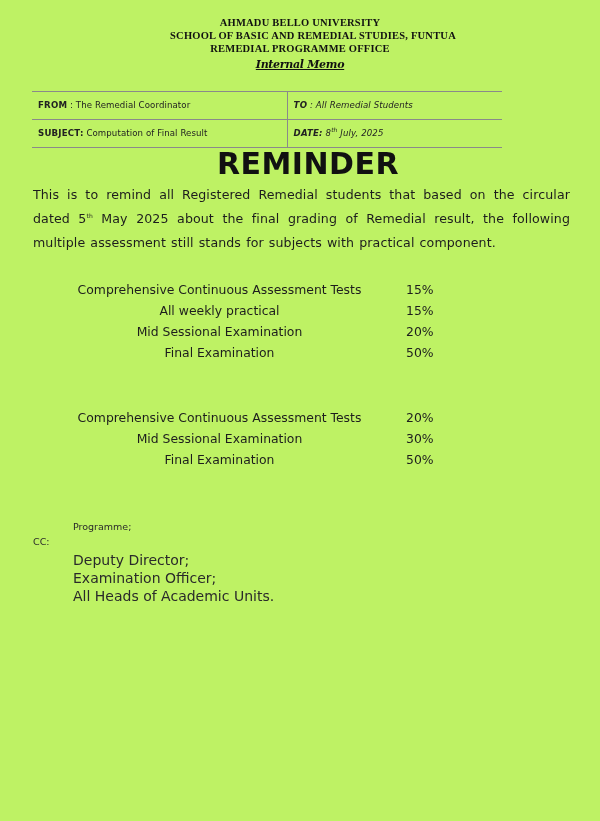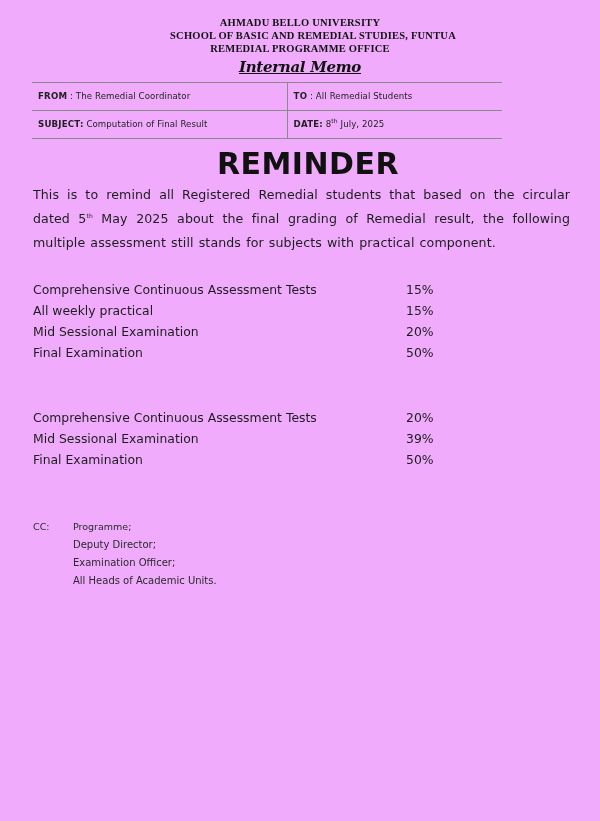--- a/index.html
+++ b/index.html
@@ -14,21 +14,21 @@
     font-family: "DejaVu Sans", sans-serif;
     color: #1a1a1a;
     position: relative;
     overflow: hidden;
   }
 
   .page {
     width: 600px;
     height: 821px;
     position: relative;
-    background: #f0abfc;
+    background: #bef264;
     box-sizing: border-box;
     padding: 0;
   }
 
   
   .letterhead {
     text-align: center;
     padding-top: 16px;
   }
   .letterhead .org-line {
@@ -41,54 +41,55 @@
     white-space: nowrap;
   }
   .letterhead .org-line.l2 {
     font-size: 10.5px;
     margin-left: 26px;
   }
   .memo-script {
     font-family: "DejaVu Serif", serif;
     font-style: italic;
     font-weight: bold;
-    font-size: 15px;
+    font-size: 11px;
     color: #111;
     margin-top: 3px;
     margin-bottom: 3px;
     letter-spacing: -0.3px;
     text-decoration: underline;
     text-underline-offset: 1px;
   }
 
   
   .memo-table {
     position: absolute;
     left: 32px;
-    top: 82px;
+    top: 91px;
     width: 470px;
     border-collapse: collapse;
   }
   .memo-table td {
     border-top: 1.3px solid #8a8a8a;
     border-bottom: 1.3px solid #8a8a8a;
     padding: 3px 6px 4px 6px;
     vertical-align: middle;
     height: 20px;
     font-family: "DejaVu Sans", sans-serif;
     font-size: 8.6px;
     color: #222;
     letter-spacing: 0.1px;
   }
   .memo-table td.left-cell {
     width: 256px;
     border-right: 1.3px solid #8a8a8a;
   }
   .memo-table td.right-cell {
     width: 214px;
+    font-style: italic;
   }
   .memo-table .lbl {
     font-weight: bold;
     letter-spacing: 0.2px;
   }
   .memo-table .val {
     font-weight: normal;
   }
   .sup {
     font-size: 6px;
@@ -139,20 +140,21 @@
     margin: 0;
     padding: 0;
     list-style: none;
   }
   .assess-list li {
     display: flex;
     font-family: "DejaVu Sans", sans-serif;
     font-size: 12.4px;
     line-height: 21px;
     color: #1d1d1d;
+    text-align: center;
   }
   .assess-list li .name {
     width: 373px;
     flex: 0 0 373px;
   }
   .assess-list li .pct {
     flex: 0 0 auto;
   }
 
   
@@ -165,29 +167,30 @@
   .sign-block .sig-line { display: block; }
 
   .cc-row {
     display: flex;
     font-size: 9.5px;
     line-height: 18px;
     color: #2a2a2a;
   }
   .cc-row .cc-label {
     flex: 0 0 40px;
+    margin-top: 15px;
   }
   .cc-list {
     margin: 0;
     padding: 0;
     list-style: none;
   }
   .cc-list li {
     font-family: "DejaVu Sans", sans-serif;
-    font-size: 10px;
+    font-size: 14px;
     line-height: 18px;
     color: #2a2a2a;
     margin-left: 40px;
   }
 </style>
 </head>
 <body>
 
 <div class="page">
 
@@ -255,21 +258,21 @@
 
     <div class="spacer-20"></div>
 
     <ul class="assess-list">
       <li>
         <span class="name">Comprehensive Continuous Assessment Tests</span>
         <span class="pct">20%</span>
       </li>
       <li>
         <span class="name">Mid Sessional Examination</span>
-        <span class="pct">39%</span>
+        <span class="pct">30%</span>
       </li>
       <li>
         <span class="name">Final Examination</span>
         <span class="pct">50%</span>
       </li>
     </ul>
 
     <div class="spacer-24"></div>
 
 

